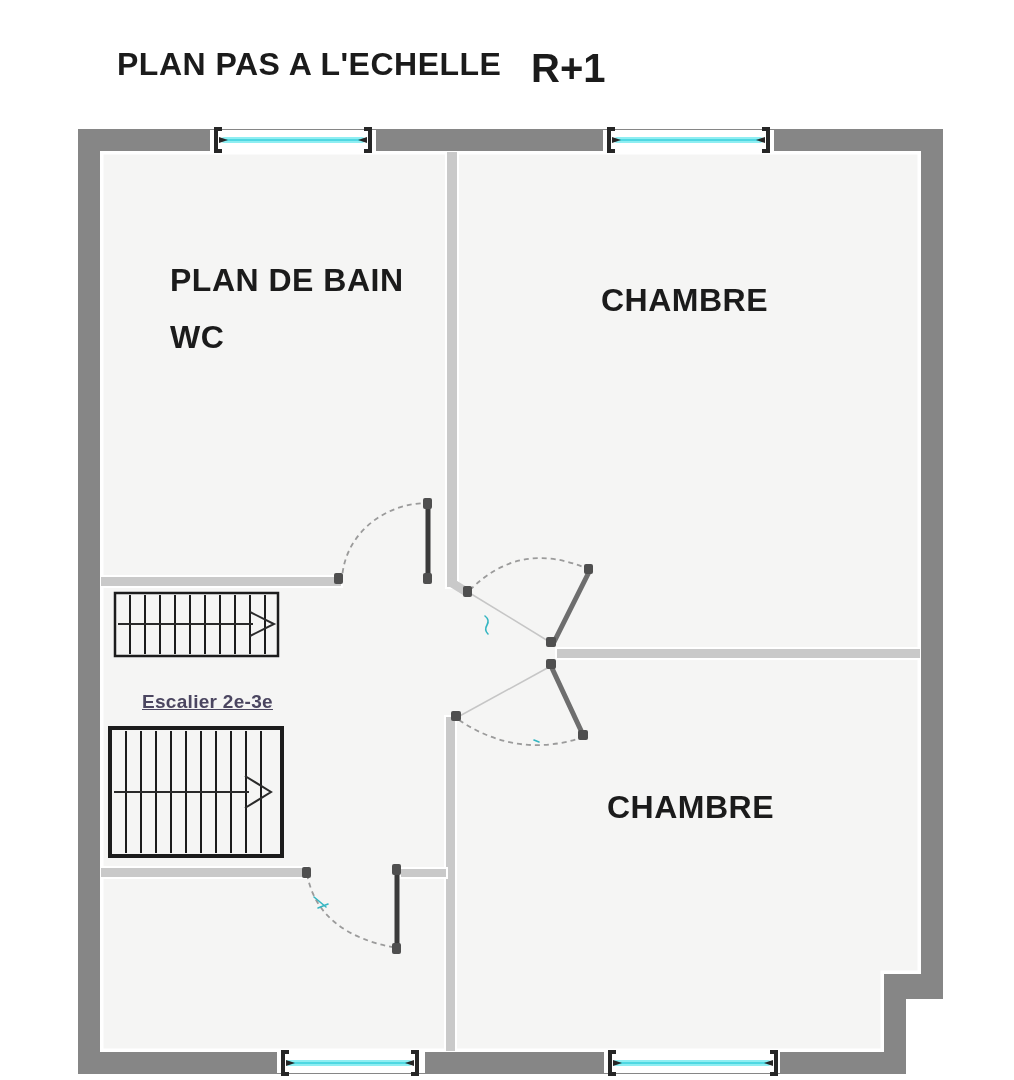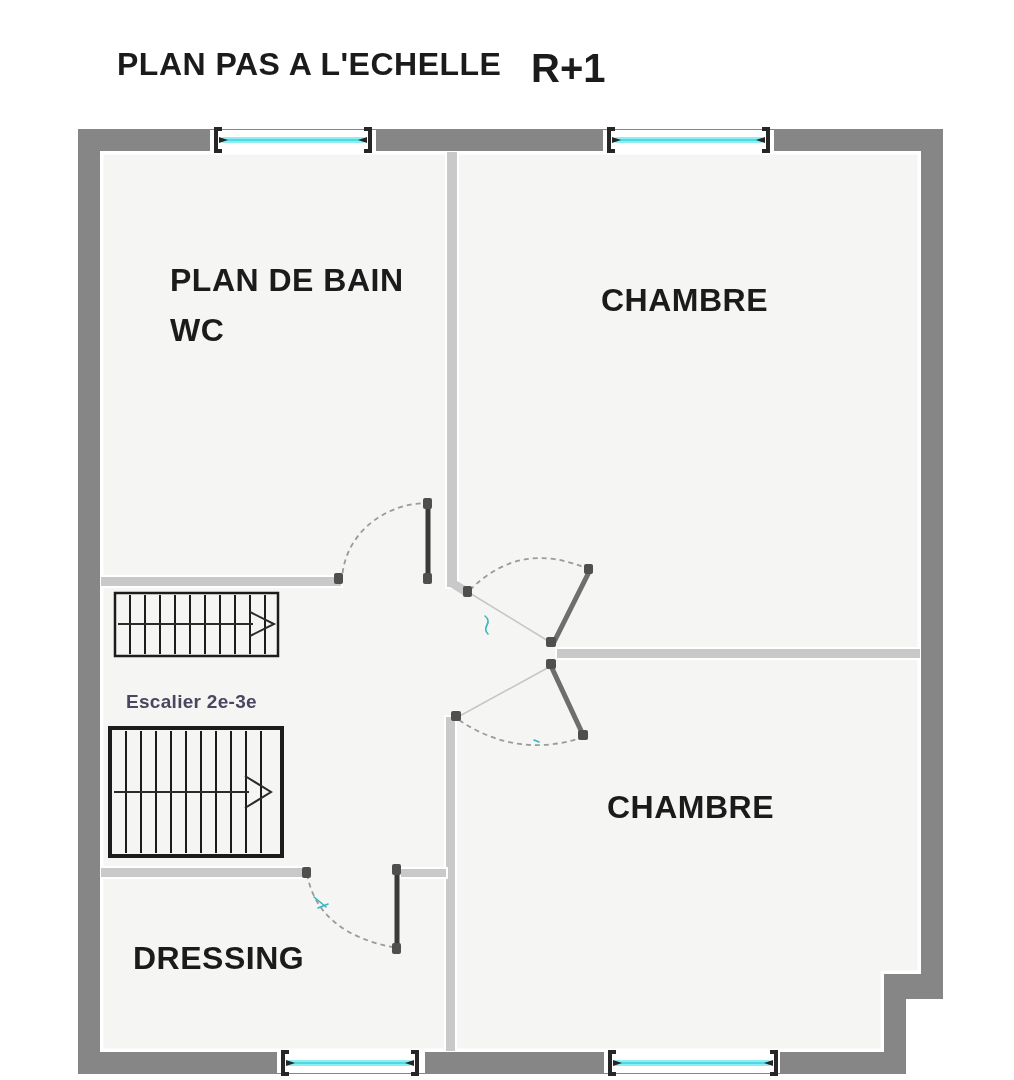--- a/index.html
+++ b/index.html
@@ -162,19 +162,18 @@
     </g>
 
     <g>
       <rect class="stair-frame" stroke-width="4" x="110" y="717" width="172" height="128"></rect>
       <path class="treads" stroke-width="2.5" d="M126 720V842M141 720V842M156 720V842M171 720V842M186 720V842M201 720V842M216 720V842M231 720V842M246 720V842M261 720V842"></path>
       <path class="runline" stroke-width="2.5" d="M114 781 H249 M245 765 L271 781 L245 797"></path>
     </g>
   </svg>
 
   <div class="lbl" style="left:170px;top:251px;">PLAN DE BAIN</div>
-  <div class="lbl" style="left:170px;top:301px;">WC</div>
+  <div class="lbl" style="left:170px;top:308px;">WC</div>
   <div class="lbl" style="left:601px;top:271px;">CHAMBRE</div>
   <div class="lbl" style="left:607px;top:778px;">CHAMBRE</div>
-  <div class="lbl" style="left:133px;top:929px;">DRESSING</div>
-  <div class="lbl-small" style="left:126px;top:681px;">Escalier 2e-3e</div>
+  <div class="lbl-small" style="left:142px;top:681px;text-decoration:underline;">Escalier 2e-3e</div>
 
 </div>
 
 </body></html>

